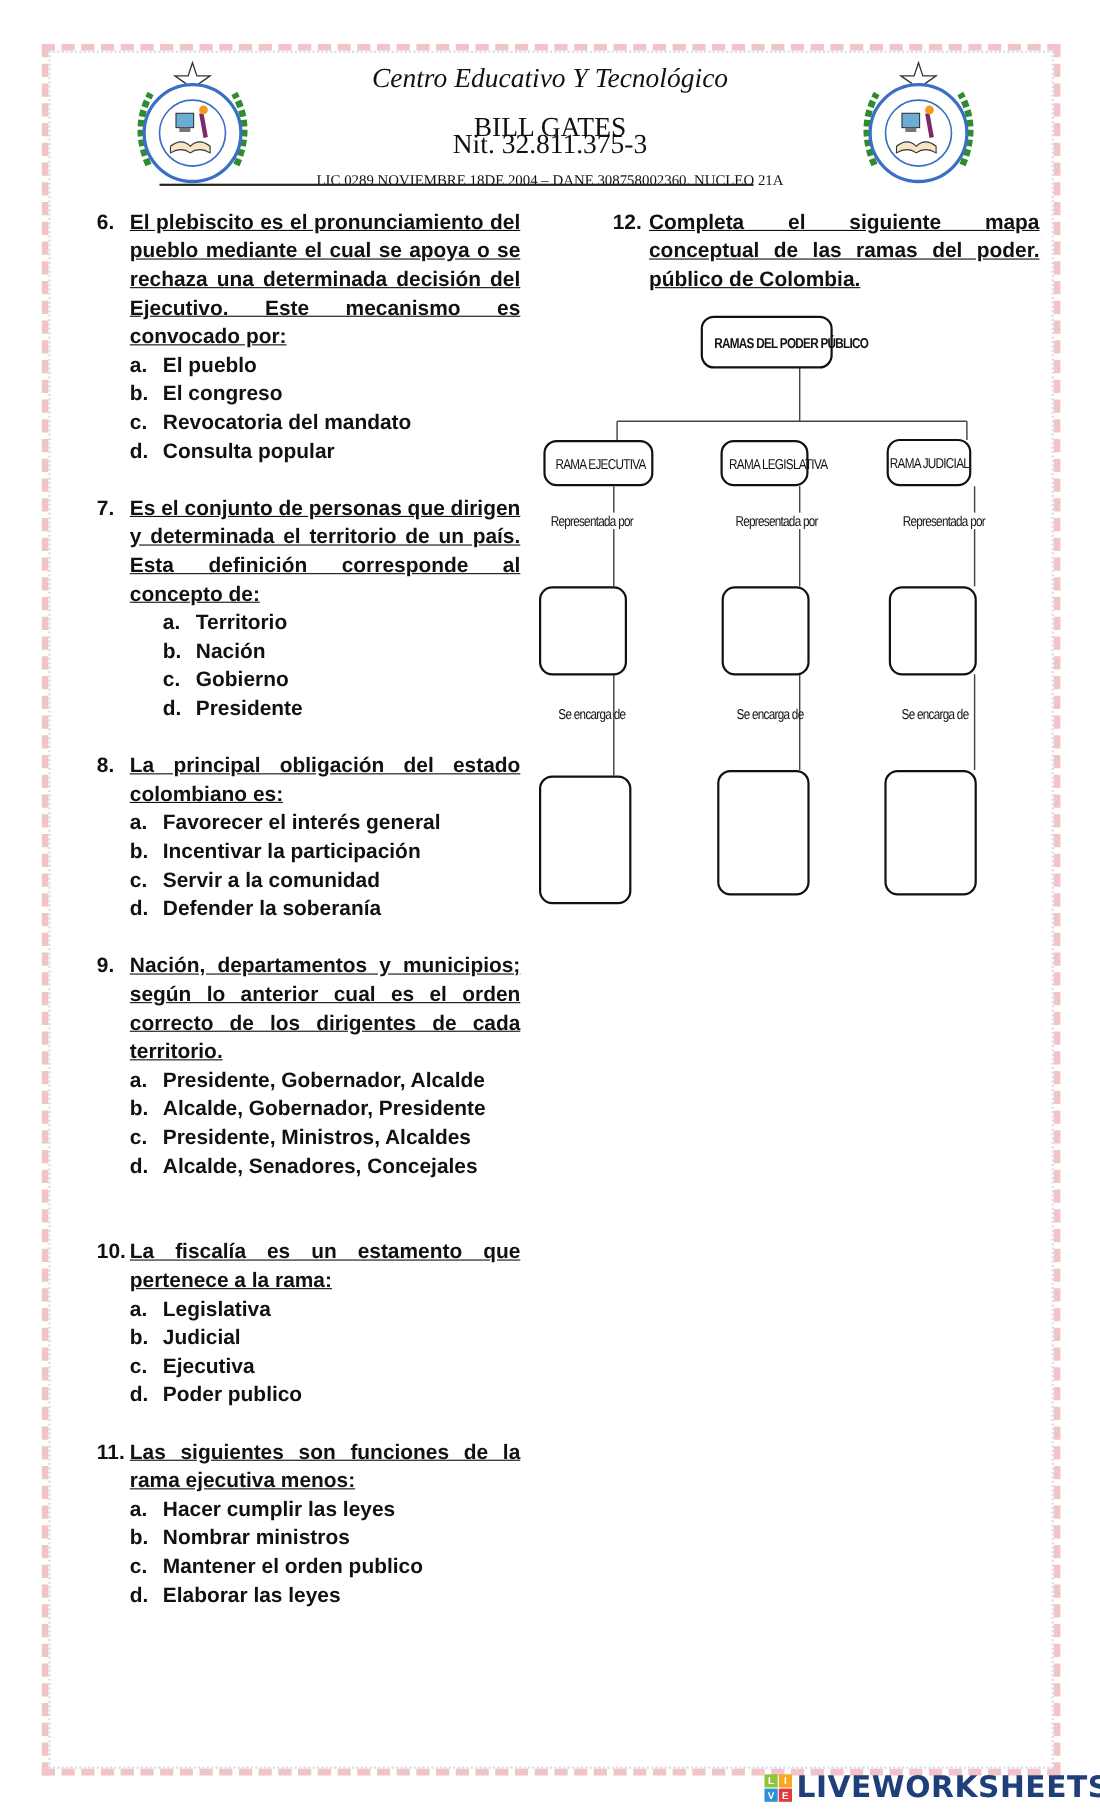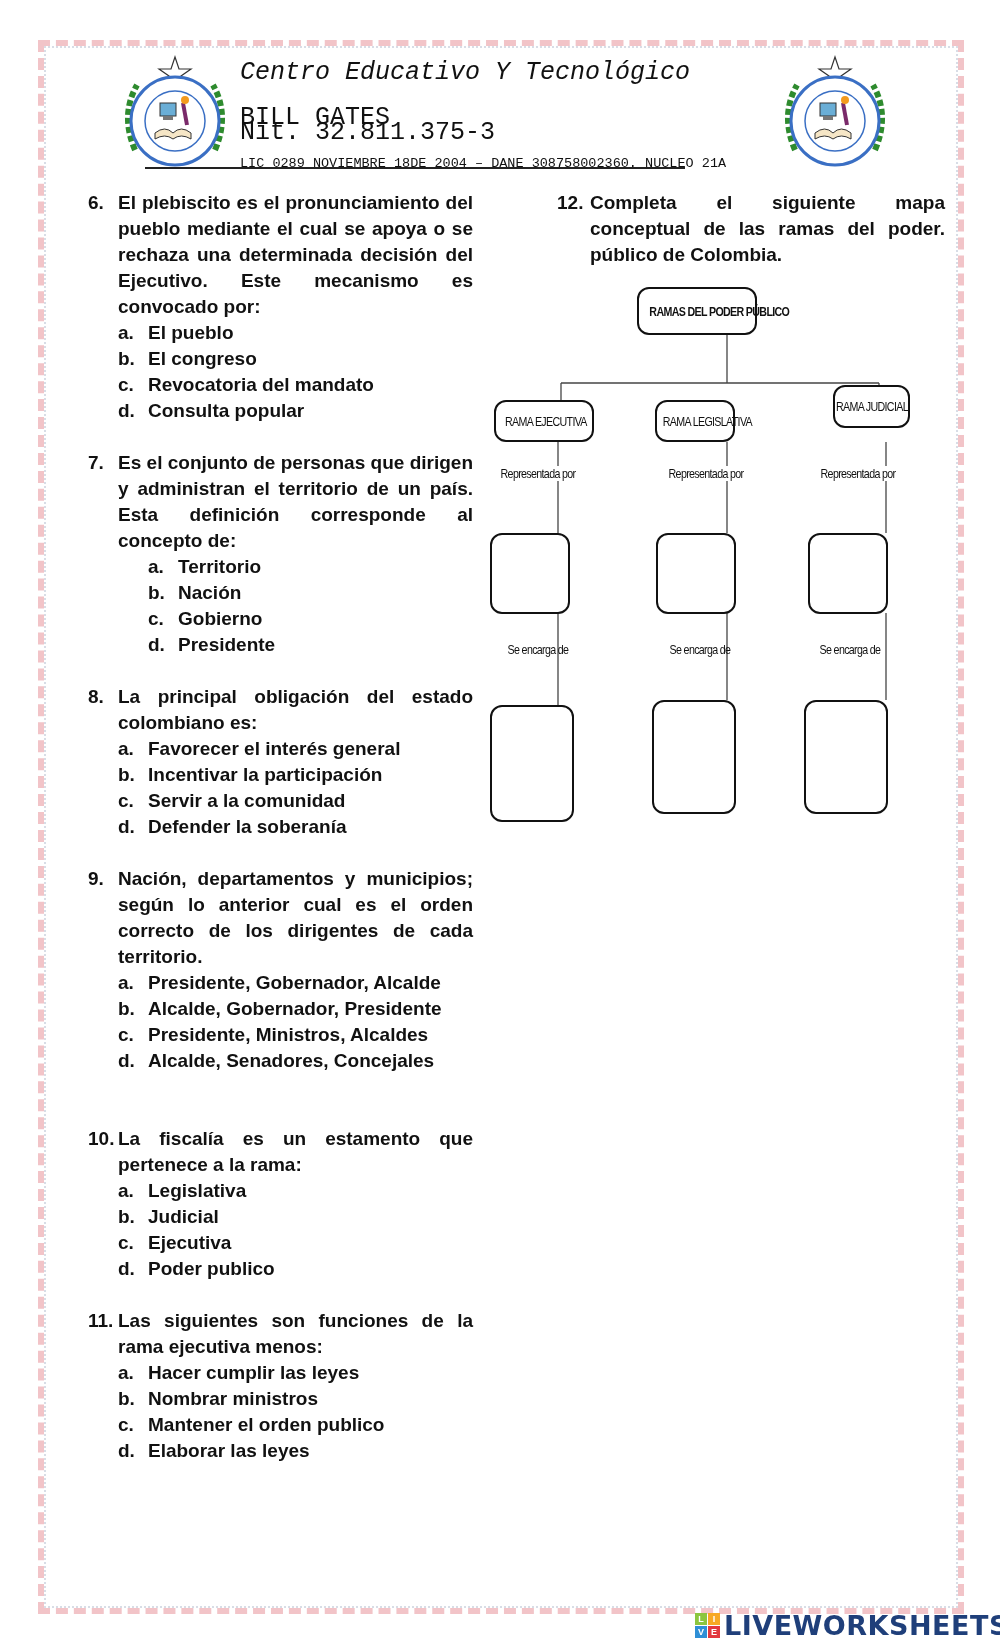--- a/index.html
+++ b/index.html
@@ -8,33 +8,33 @@
 
   .frame { position: absolute; left: 38px; top: 40px; width: 926px; height: 1574px;
            border: 6px dashed #f2c4c8; box-sizing: border-box; }
   .frame-inner { position: absolute; left: 44px; top: 46px; width: 914px; height: 1562px;
            border: 2px dotted #d8dde6; box-sizing: border-box; }
 
   
   .header { position: absolute; left: 0; top: 55px; width: 1000px; height: 115px; }
   .logo { position: absolute; top: 0; width: 120px; height: 115px; }
   .logo.left { left: 115px; } .logo.right { left: 775px; }
-  .htext { position: absolute; left: 240px; width: 520px; 
-           font-family: Liberation Mono, monospace; color: #111; }
+  .htext { position: absolute; left: 240px; width: 520px; text-align: center;
+           font-family: Liberation Serif, serif; color: #111; }
   .htitle { top: 3px; font-size: 25px; font-style: italic; }
   .hname { top: 48px; font-size: 25px; }
   .hnit { top: 63px; font-size: 25px; }
   .hlic { top: 101px; font-size: 13.5px; }
   .hline { position: absolute; left: 145px; top: 112px; width: 540px; height: 2px; background: #222; }
 
   
   .col-left { position: absolute; left: 88px; top: 190px; width: 385px; }
   .q { position: relative; font-weight: bold; font-size: 19px; line-height: 26px; margin-bottom: 26px; }
   .q .num { position: absolute; left: 0; top: 0; }
-  .q .text { margin-left: 30px; text-align: justify; text-align-last: left; }
+  .q .text { margin-left: 30px; text-align: justify; text-align-last: left; text-decoration: underline; }
   .q .opts { margin: 0; padding: 0; list-style: none; }
   .q .opts li { position: relative; padding-left: 60px; }
   .q .opts.indent li { padding-left: 90px; }
   .q .opts li .letter { position: absolute; left: 30px; }
   .q .opts.indent li .letter { left: 60px; }
   .q10 { margin-top: 52px; }
 
   .col-right { position: absolute; left: 557px; top: 190px; width: 388px; }
   .q12 .text { margin-left: 33px; }
 
@@ -99,21 +99,21 @@
     <ul class="opts">
       <li><span class="letter">a.</span><span>El pueblo</span></li>
       <li><span class="letter">b.</span><span>El congreso</span></li>
       <li><span class="letter">c.</span><span>Revocatoria del mandato</span></li>
       <li><span class="letter">d.</span><span>Consulta popular</span></li>
     </ul>
   </div>
 
   <div class="q">
     <span class="num">7.</span>
-    <div class="text">Es el conjunto de personas que dirigen y administran el territorio de un país. Esta definición corresponde al concepto de:</div>
+    <div class="text">Es el conjunto de personas que dirigen y determinada el territorio de un país. Esta definición corresponde al concepto de:</div>
     <ul class="opts indent">
       <li><span class="letter">a.</span><span>Territorio</span></li>
       <li><span class="letter">b.</span><span>Nación</span></li>
       <li><span class="letter">c.</span><span>Gobierno</span></li>
       <li><span class="letter">d.</span><span>Presidente</span></li>
     </ul>
   </div>
 
   <div class="q">
     <span class="num">8.</span>
@@ -187,21 +187,21 @@
   <div class="fill-box" style="left:127px;top:-3px;width:120px;height:48px;display:flex;align-items:center;justify-content:center;padding-left:44px;">
     <span class="dlabel" style="position:static;font-weight:bold;">RAMAS DEL PODER PÚBLICO</span>
   </div>
 
   <div class="fill-box" style="left:-16px;top:110px;width:100px;height:42px;display:flex;align-items:center;justify-content:flex-start;">
     <span class="dlabel" style="position:static;">RAMA EJECUTIVA</span>
   </div>
   <div class="fill-box" style="left:145px;top:110px;width:80px;height:42px;display:flex;align-items:center;justify-content:center;padding-left:25px;">
     <span class="dlabel" style="position:static;">RAMA LEGISLATIVA</span>
   </div>
-  <div class="fill-box" style="left:296px;top:95px;width:77px;height:43px;display:flex;align-items:center;justify-content:center;border-width:2.5px;margin-left:27px;">
+  <div class="fill-box" style="left:296px;top:109px;width:77px;height:43px;display:flex;align-items:center;justify-content:center;border-width:2.5px;">
     <span class="dlabel" style="position:static;">RAMA JUDICIAL</span>
   </div>
 
   <div class="dlabel" style="left:-20px;top:176px;width:96px;background:#fff;">Representada por</div>
   <div class="dlabel" style="left:148px;top:176px;width:96px;background:#fff;">Representada por</div>
   <div class="dlabel" style="left:300px;top:176px;width:96px;background:#fff;">Representada por</div>
 
   <div class="fill-box" style="left:-20px;top:243px;width:80px;height:81px;"></div>
   <div class="fill-box" style="left:146px;top:243px;width:80px;height:81px;"></div>
   <div class="fill-box" style="left:298px;top:243px;width:80px;height:81px;"></div>

